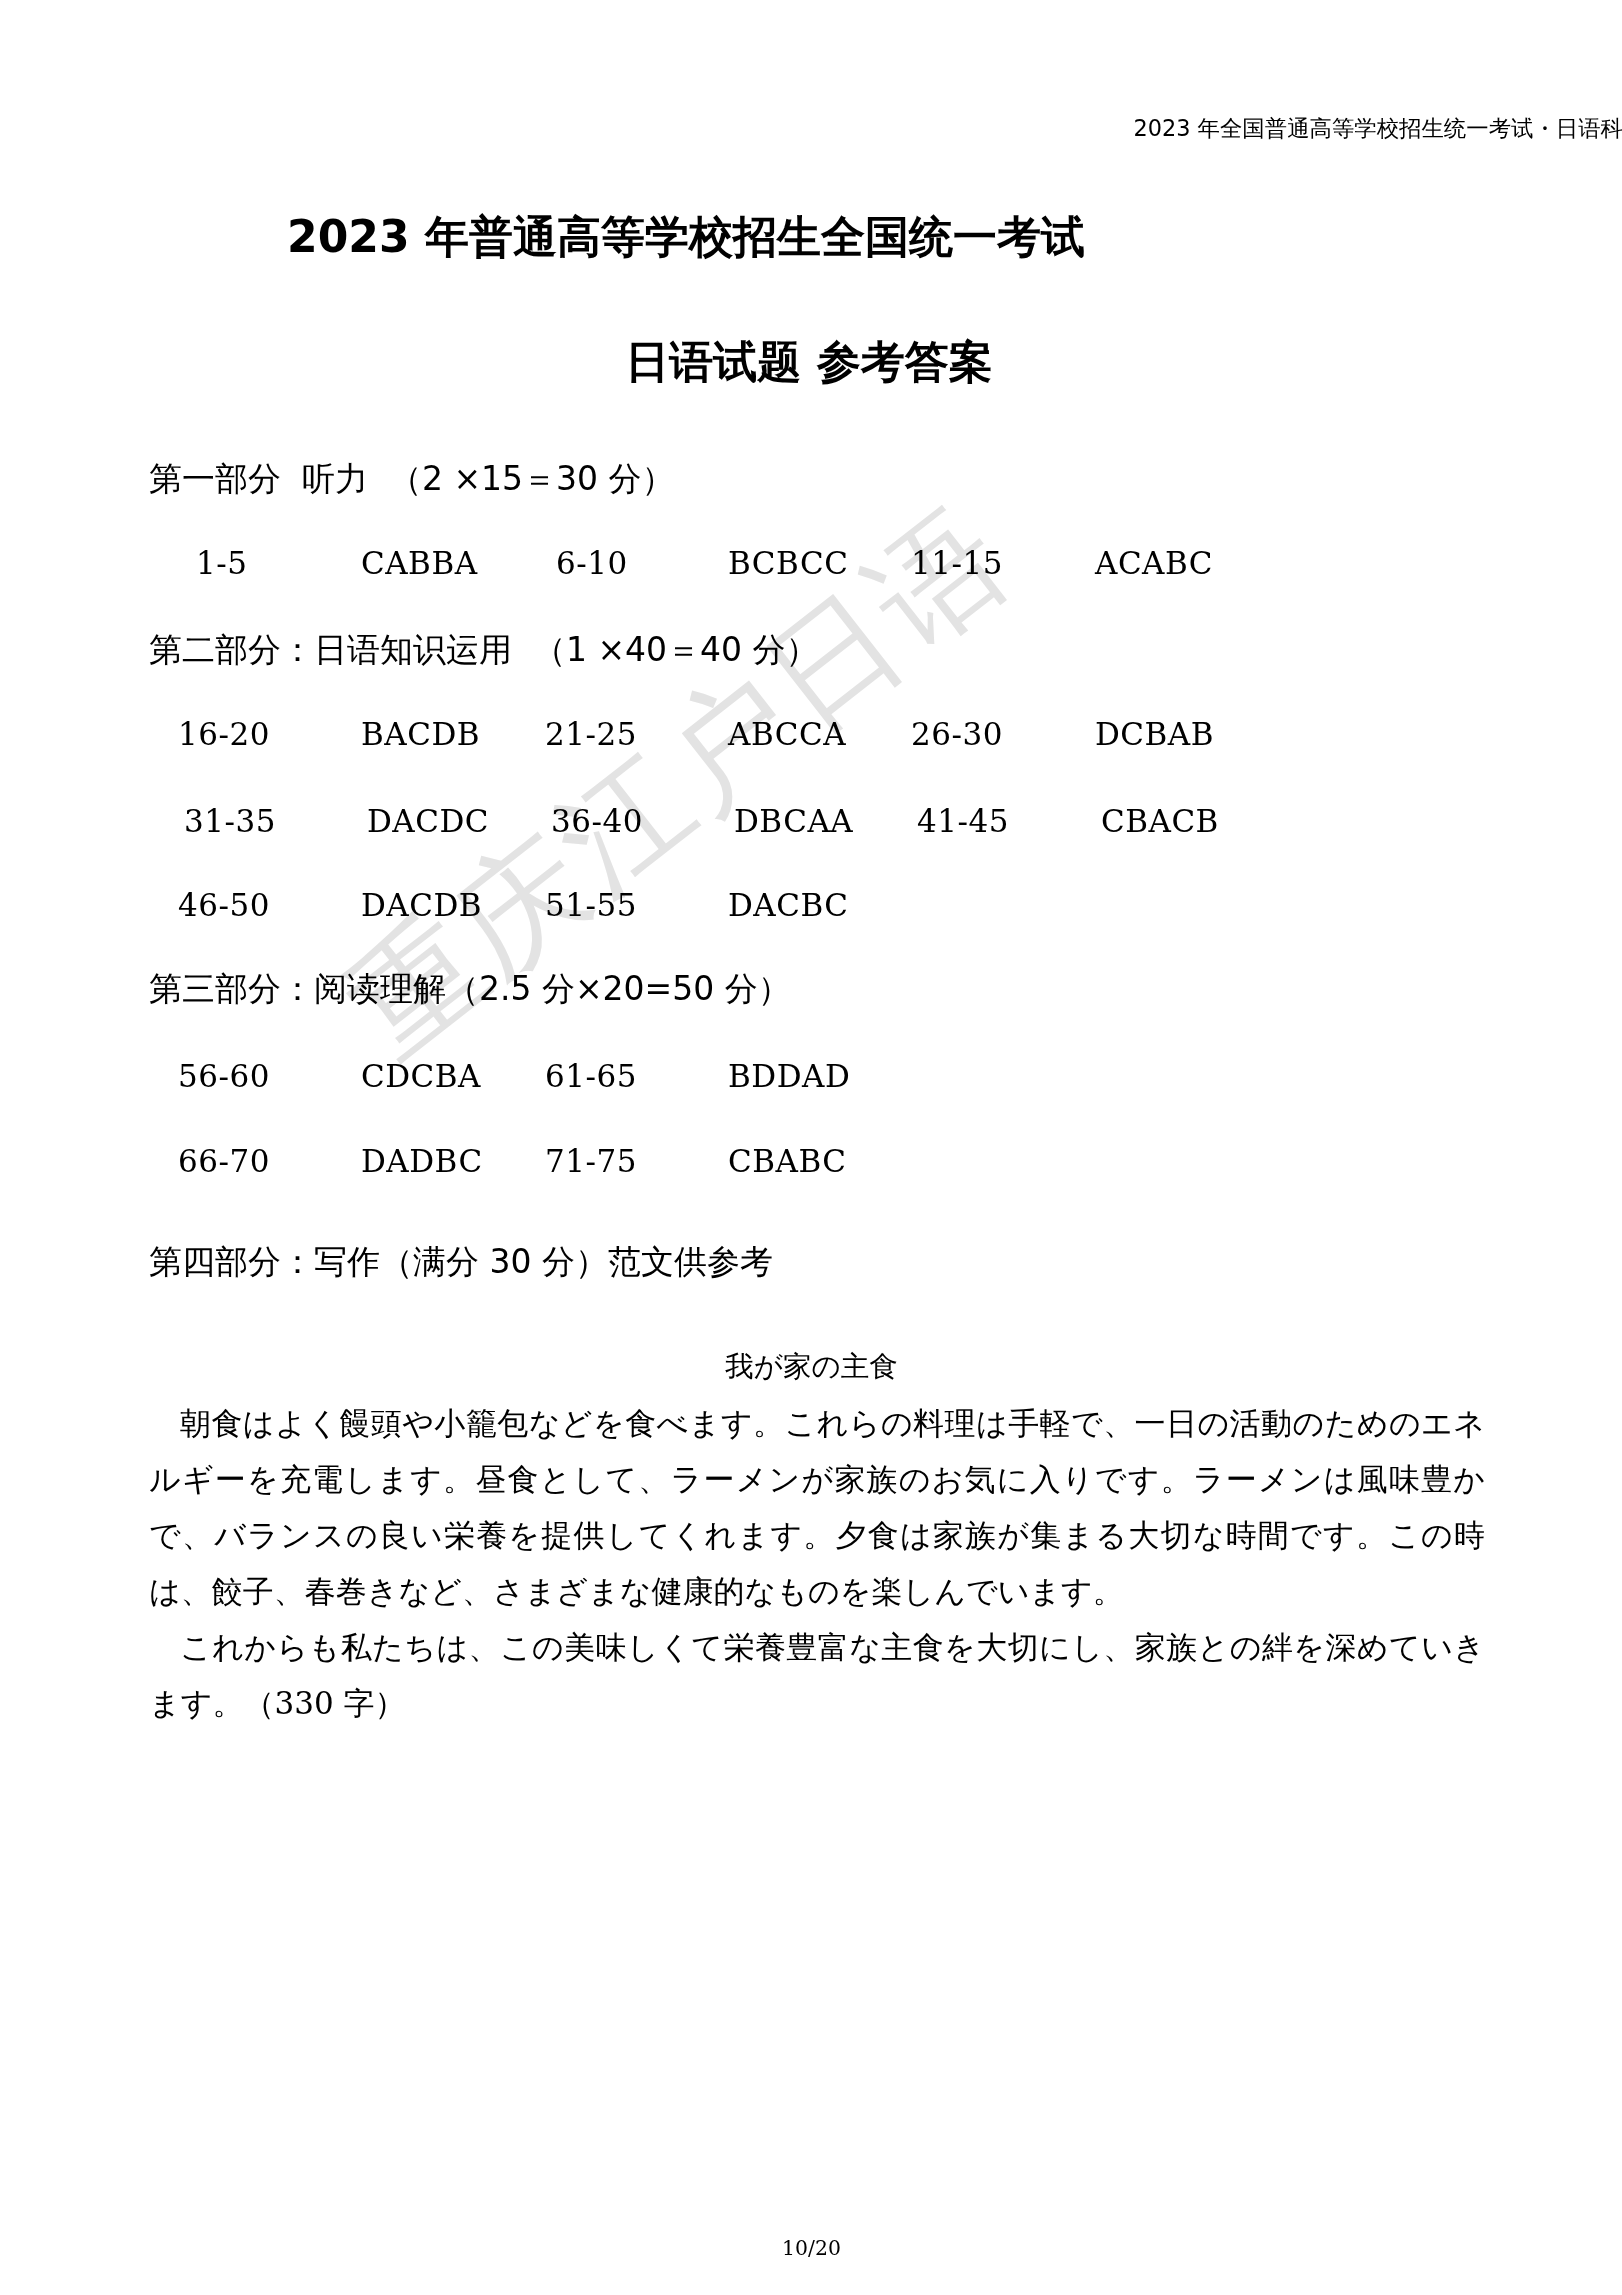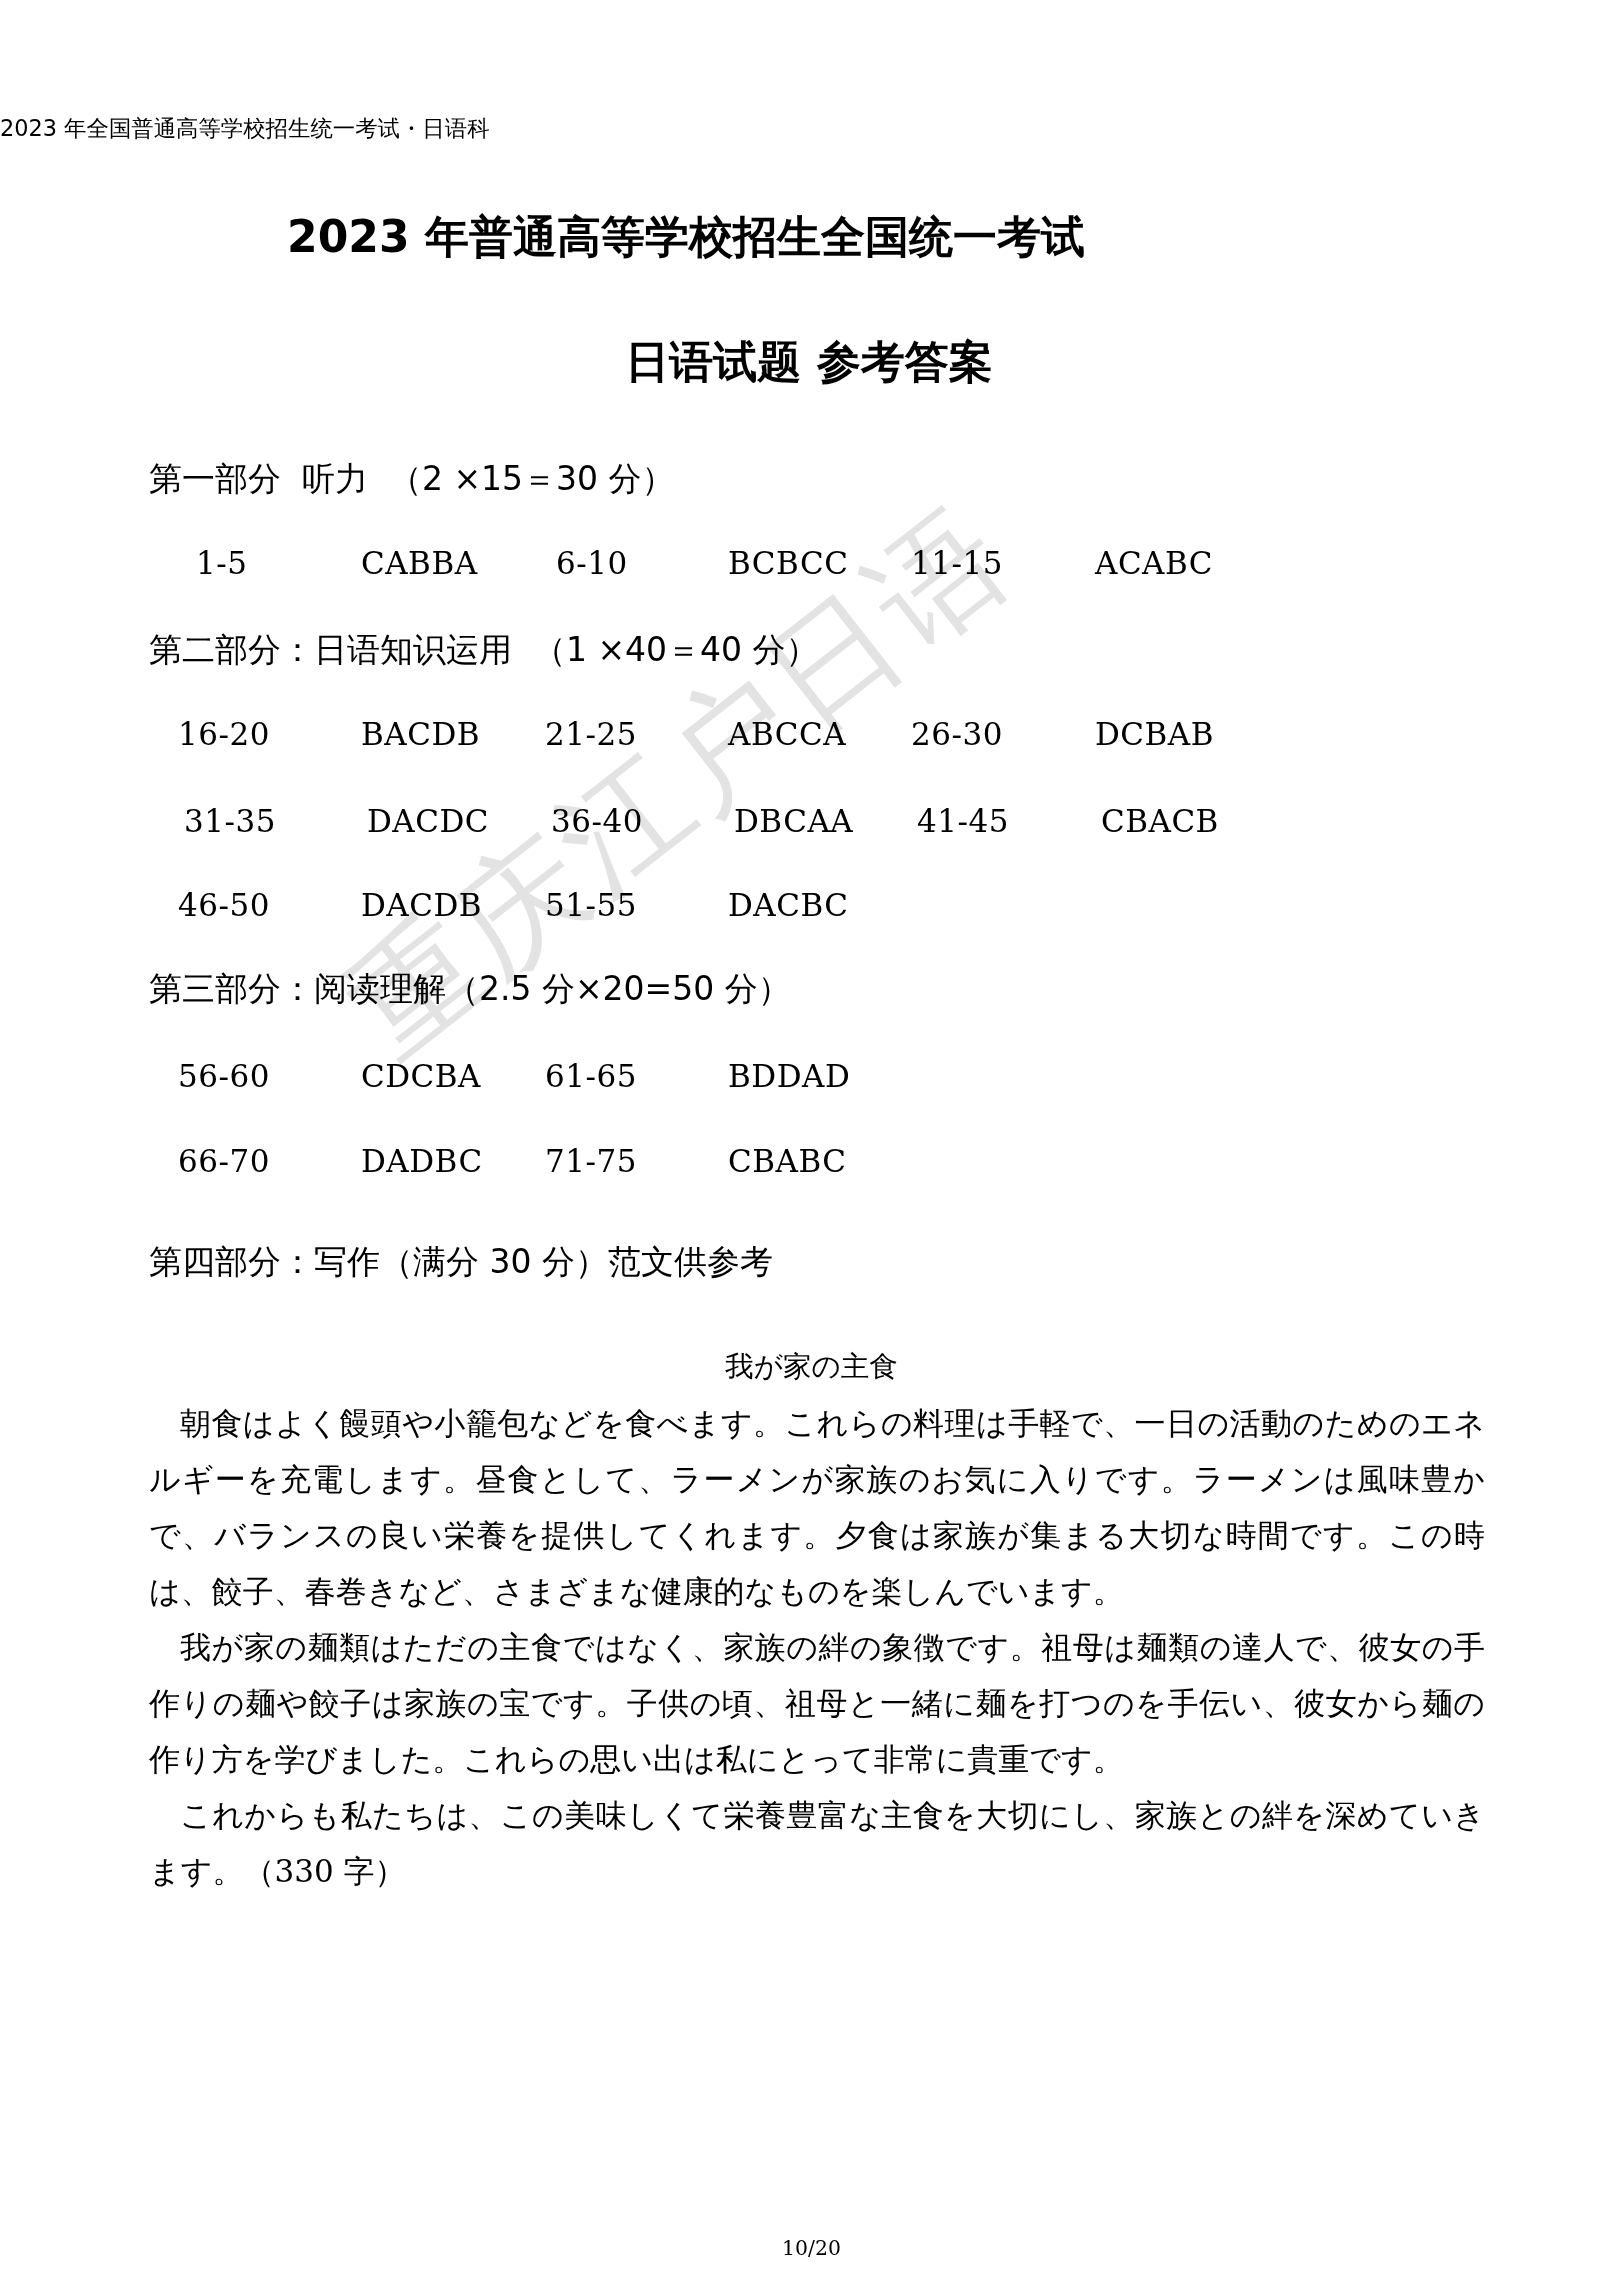--- a/index.html
+++ b/index.html
@@ -13,21 +13,21 @@
       position: relative;
       overflow: hidden;
       color: #000000;
       font-family: "DejaVu Serif", "Liberation Serif", serif;
     }
     .page-header {
       position: absolute;
       top: 113px;
       left: 0;
       width: 1623px;
-      text-align: left;
+      text-align: right;
       font-family: "DejaVu Sans", "Liberation Sans", sans-serif;
       font-size: 22.4px;
       line-height: 31px;
     }
     .title-main {
       position: absolute;
       top: 209px;
       left: 0;
       width: 1372px;
       text-align: center;
@@ -187,20 +187,19 @@
     <span class="c3">71-75</span>
     <span class="c4">CBABC</span>
   </div>
 
   <div class="section-heading" style="top:1239px;">第四部分：写作（满分 30 分）范文供参考</div>
 
   <div class="essay-title">我が家の主食</div>
 
   <div class="essay-body">
     <p>朝食はよく饅頭や小籠包などを食べます。これらの料理は手軽で、一日の活動のためのエネルギーを充電します。昼食として、ラーメンが家族のお気に入りです。ラーメンは風味豊かで、バランスの良い栄養を提供してくれます。夕食は家族が集まる大切な時間です。この時は、餃子、春巻きなど、さまざまな健康的なものを楽しんでいます。</p>
-    <p>我が家の麺類はただの主食ではなく、家族の絆の象徴です。祖母は麺類の達人で、彼女の手作りの麺や餃子は家族の宝です。子供の頃、祖母と一緒に麺を打つのを手伝い、彼女から麺の作り方を学びました。これらの思い出は私にとって非常に貴重です。</p>
     <p>これからも私たちは、この美味しくて栄養豊富な主食を大切にし、家族との絆を深めていきます。（330 字）</p>
   </div>
 
   <div class="page-number">10/20</div>
 
 </div>
 
 
 </body></html>

